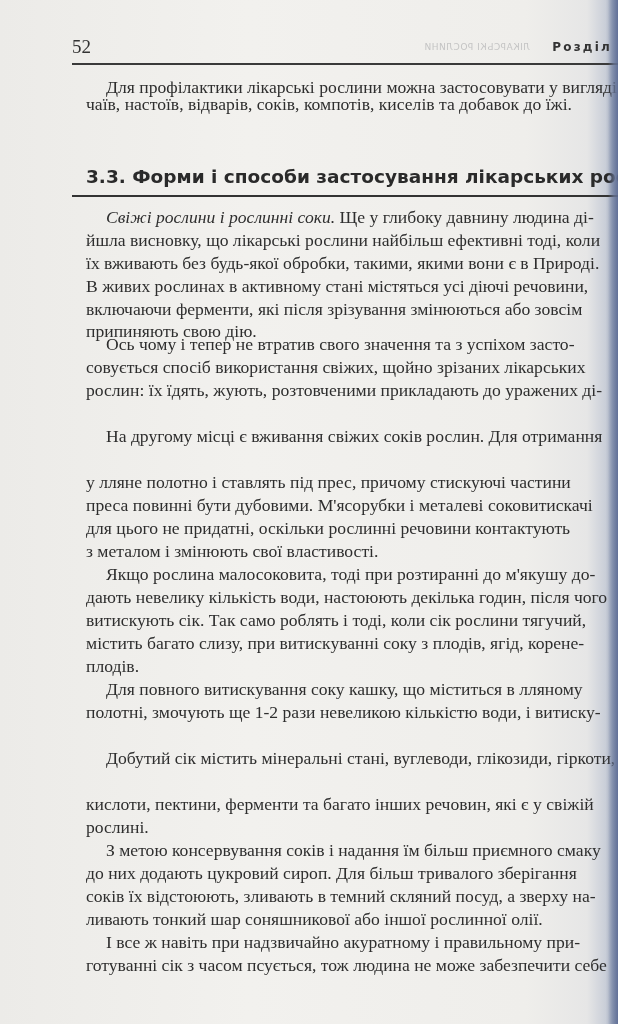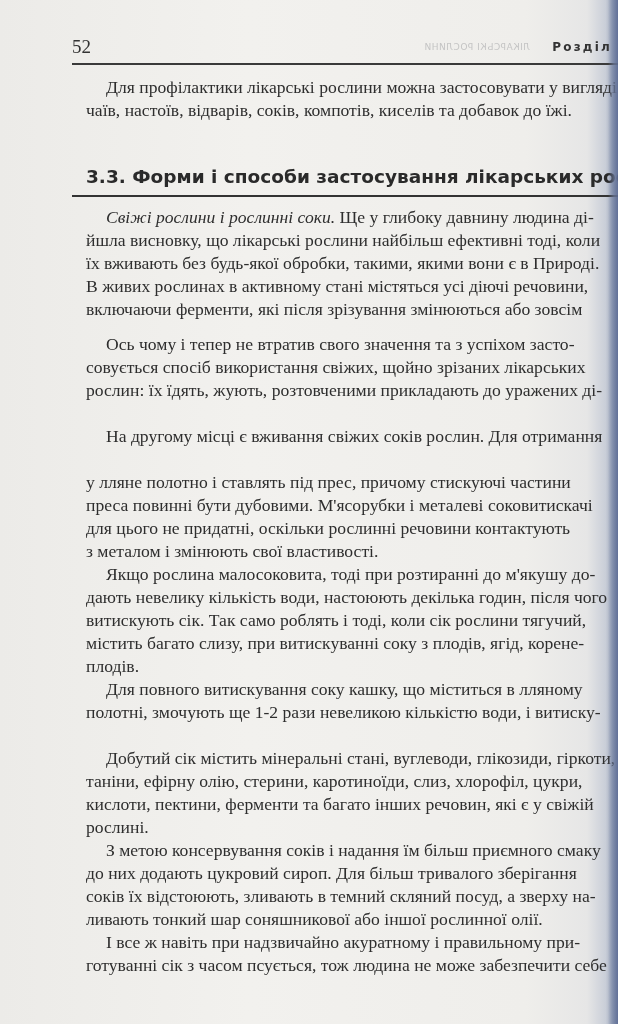--- a/index.html
+++ b/index.html
@@ -29,30 +29,31 @@
 <div class="page">
 
   <div class="header">
     <span class="page-num">52</span>
     <span class="ghost-head">ЛІКАРСЬКІ РОСЛИНИ</span>
     <span class="running-head">Розділ</span>
   </div>
   <div class="header-rule"></div>
 
   <div class="line indent" style="top:76px">Для профілактики лікарські рослини можна застосовувати у вигляді</div>
-  <div class="line cont" style="top:99px">чаїв, настоїв, відварів, соків, компотів, киселів та добавок до їжі.</div>
+  <div class="line cont" style="top:93px">чаїв, настоїв, відварів, соків, компотів, киселів та добавок до їжі.</div>
 
   <div class="section-title">3.3. Форми і способи застосування лікарських рослин</div>
   <div class="section-rule"></div>
 
   <div class="line indent" style="top:206px"><em>Свіжі рослини і рослинні соки.</em><span> Ще у глибоку давнину людина ді-</span></div>
   <div class="line cont" style="top:229px">йшла висновку, що лікарські рослини найбільш ефективні тоді, коли</div>
   <div class="line cont" style="top:252px">їх вживають без будь-якої обробки, такими, якими вони є в Природі.</div>
   <div class="line cont" style="top:275px">В живих рослинах в активному стані містяться усі діючі речовини,</div>
   <div class="line cont" style="top:298px">включаючи ферменти, які після зрізування змінюються або зовсім</div>
+  <div class="line cont" style="top:320px">припиняють свою дію.</div>
 
   <div class="line indent" style="top:333px">Ось чому і тепер не втратив свого значення та з успіхом засто-</div>
   <div class="line cont" style="top:356px">совується спосіб використання свіжих, щойно зрізаних лікарських</div>
   <div class="line cont" style="top:379px">рослин: їх їдять, жують, розтовченими прикладають до уражених ді-</div>
 
   <div class="line indent" style="top:425px">На другому місці є вживання свіжих соків рослин. Для отримання</div>
   <div class="line cont" style="top:471px">у лляне полотно і ставлять під прес, причому стискуючі частини</div>
   <div class="line cont" style="top:494px">преса повинні бути дубовими. М'ясорубки і металеві соковитискачі</div>
   <div class="line cont" style="top:517px">для цього не придатні, оскільки рослинні речовини контактують</div>
   <div class="line cont" style="top:540px">з металом і змінюють свої властивості.</div>
@@ -60,21 +61,20 @@
   <div class="line indent" style="top:563px">Якщо рослина малосоковита, тоді при розтиранні до м'якушу до-</div>
   <div class="line cont" style="top:586px">дають невелику кількість води, настоюють декілька годин, після чого</div>
   <div class="line cont" style="top:632px">містить багато слизу, при витискуванні соку з плодів, ягід, корене-</div>
   <div class="line cont" style="top:609px">витискують сік. Так само роблять і тоді, коли сік рослини тягучий,</div>
   <div class="line cont" style="top:655px">плодів.</div>
 
   <div class="line indent" style="top:678px">Для повного витискування соку кашку, що міститься в лляному</div>
   <div class="line cont" style="top:701px">полотні, змочують ще 1-2 рази невеликою кількістю води, і витиску-</div>
 
   <div class="line indent" style="top:747px">Добутий сік містить мінеральні стані, вуглеводи, глікозиди, гіркоти,</div>
-  <div class="line cont" style="top:770px">таніни, ефірну олію, стерини, каротиноїди, слиз, хлорофіл, цукри,</div>
   <div class="line cont" style="top:793px">кислоти, пектини, ферменти та багато інших речовин, які є у свіжій</div>
   <div class="line cont" style="top:816px">рослині.</div>
 
   <div class="line indent" style="top:839px">З метою консервування соків і надання їм більш приємного смаку</div>
   <div class="line cont" style="top:885px">соків їх відстоюють, зливають в темний скляний посуд, а зверху на-</div>
   <div class="line cont" style="top:862px">до них додають цукровий сироп. Для більш тривалого зберігання</div>
   <div class="line cont" style="top:908px">ливають тонкий шар соняшникової або іншої рослинної олії.</div>
 
   <div class="line indent" style="top:931px">І все ж навіть при надзвичайно акуратному і правильному при-</div>
   <div class="line cont" style="top:954px">готуванні сік з часом псується, тож людина не може забезпечити себе</div>

